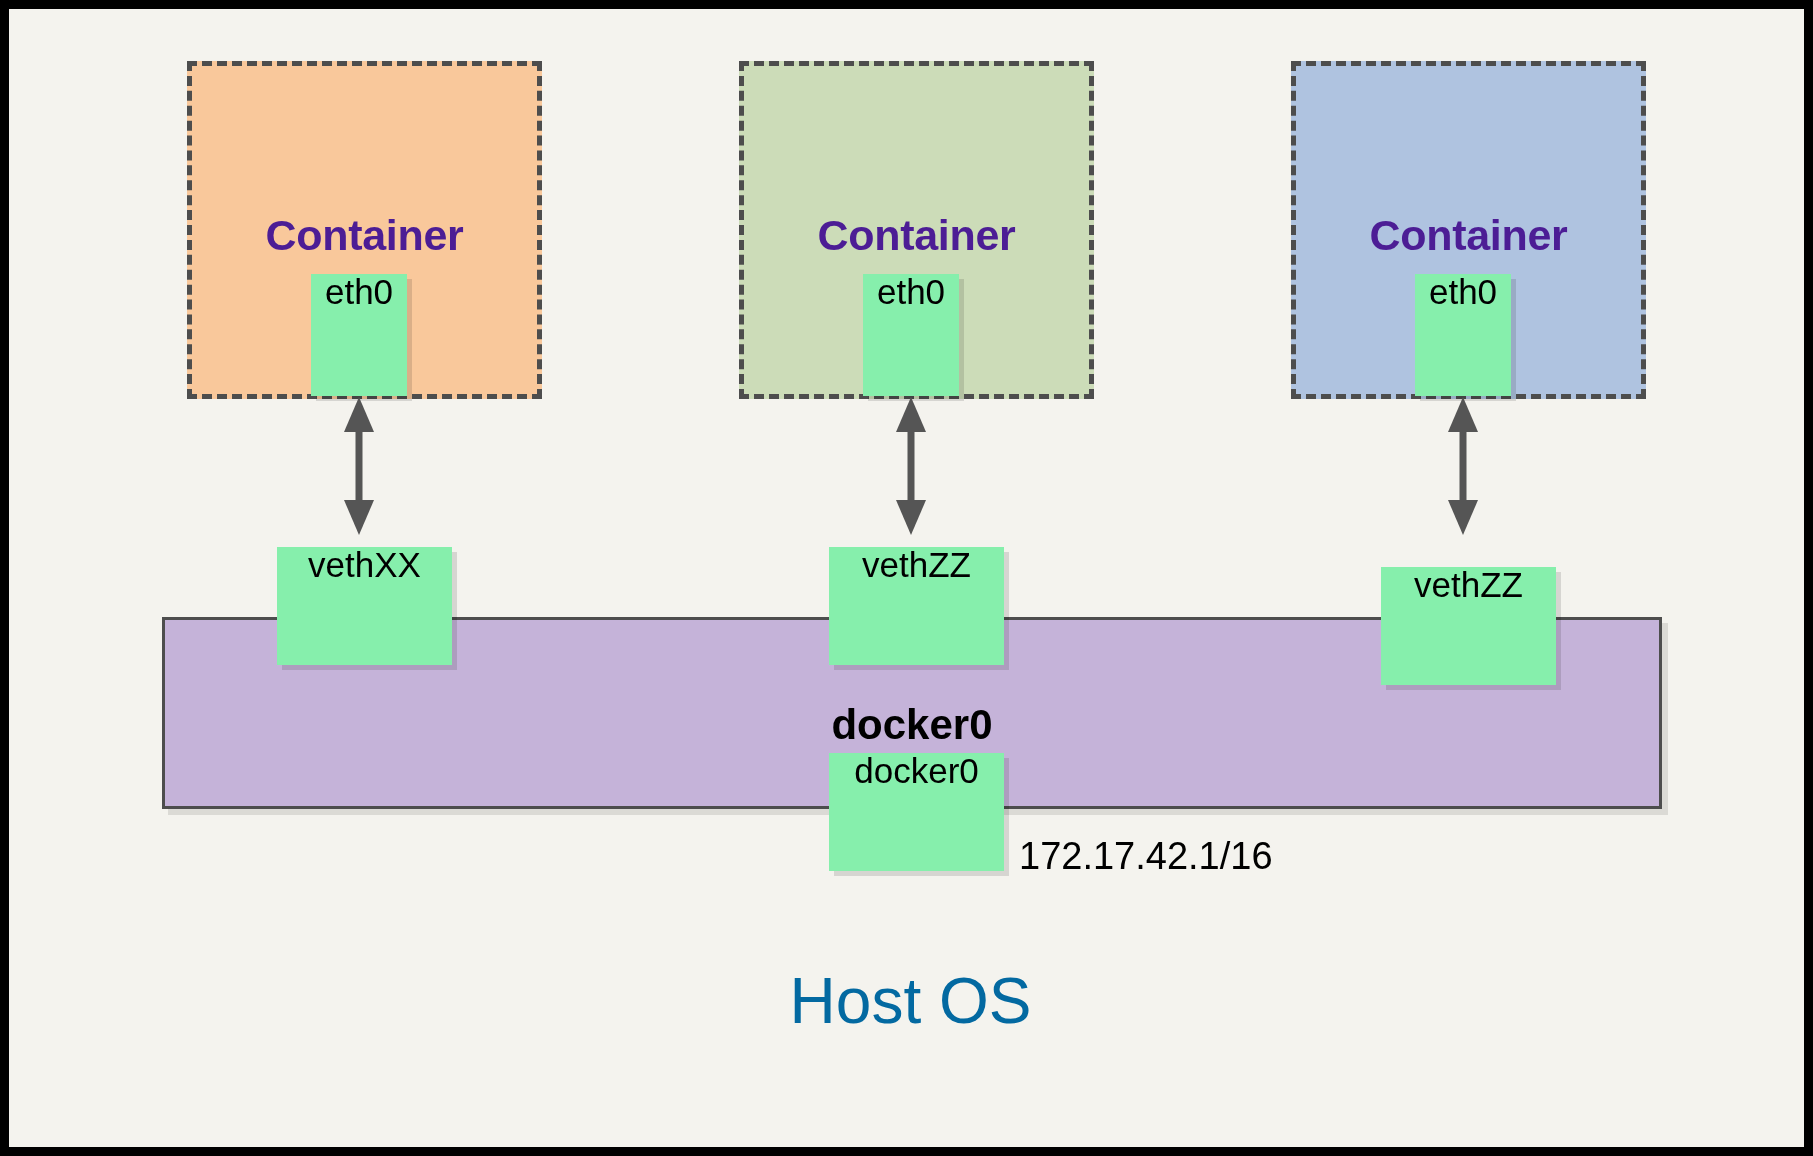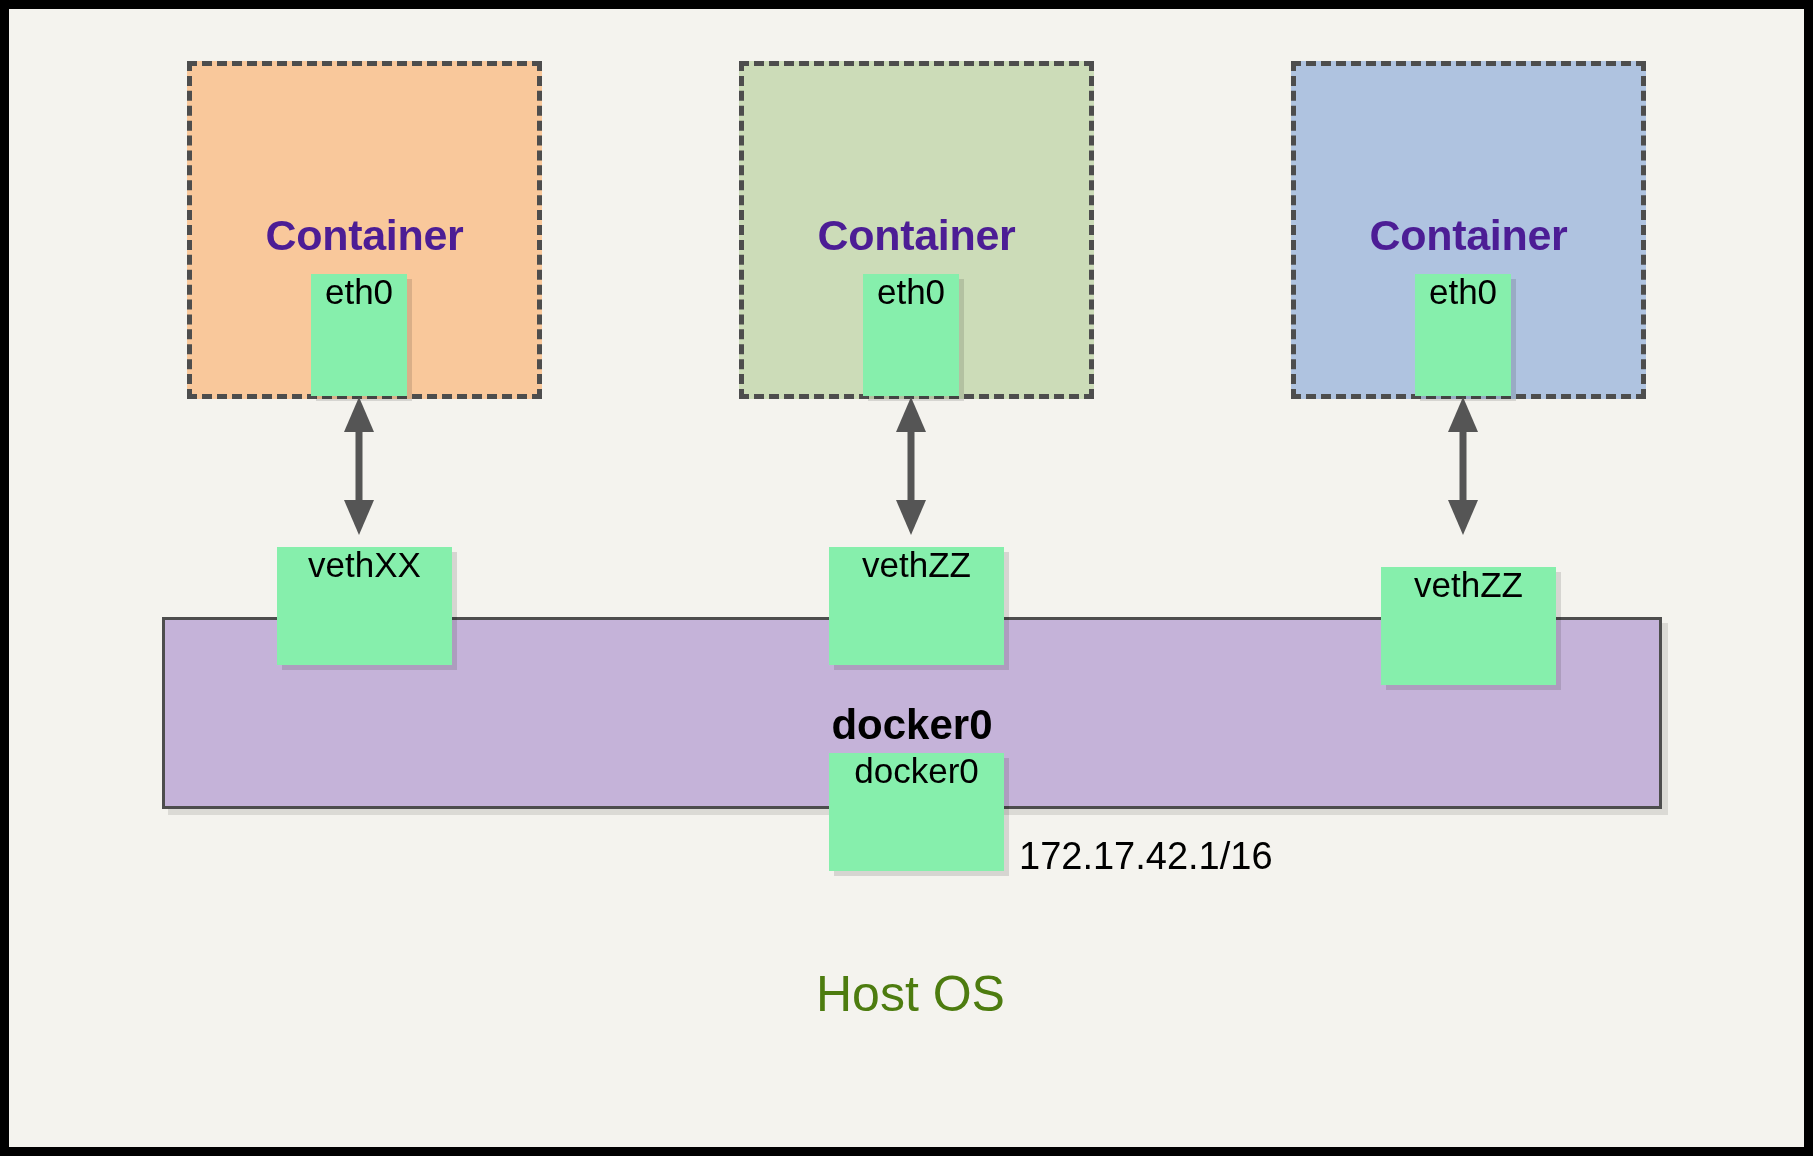--- a/index.html
+++ b/index.html
@@ -105,22 +105,22 @@
     color: #000000;
     white-space: nowrap;
     line-height: 1;
   }
   #host-os-label {
     position: absolute;
     left: 8px;
     right: 0;
     top: 960px;
     text-align: center;
-    font-size: 50px;
-    color: #4d7c0f;
+    font-size: 64px;
+    color: #0369a1;
     line-height: 1;
   }
 </style>
 </head>
 <body>
 
 <div id="canvas">
   <div id="stage">
 
     <div class="container-box" style="left:178px; width:355px; background:#F9C89B;">

